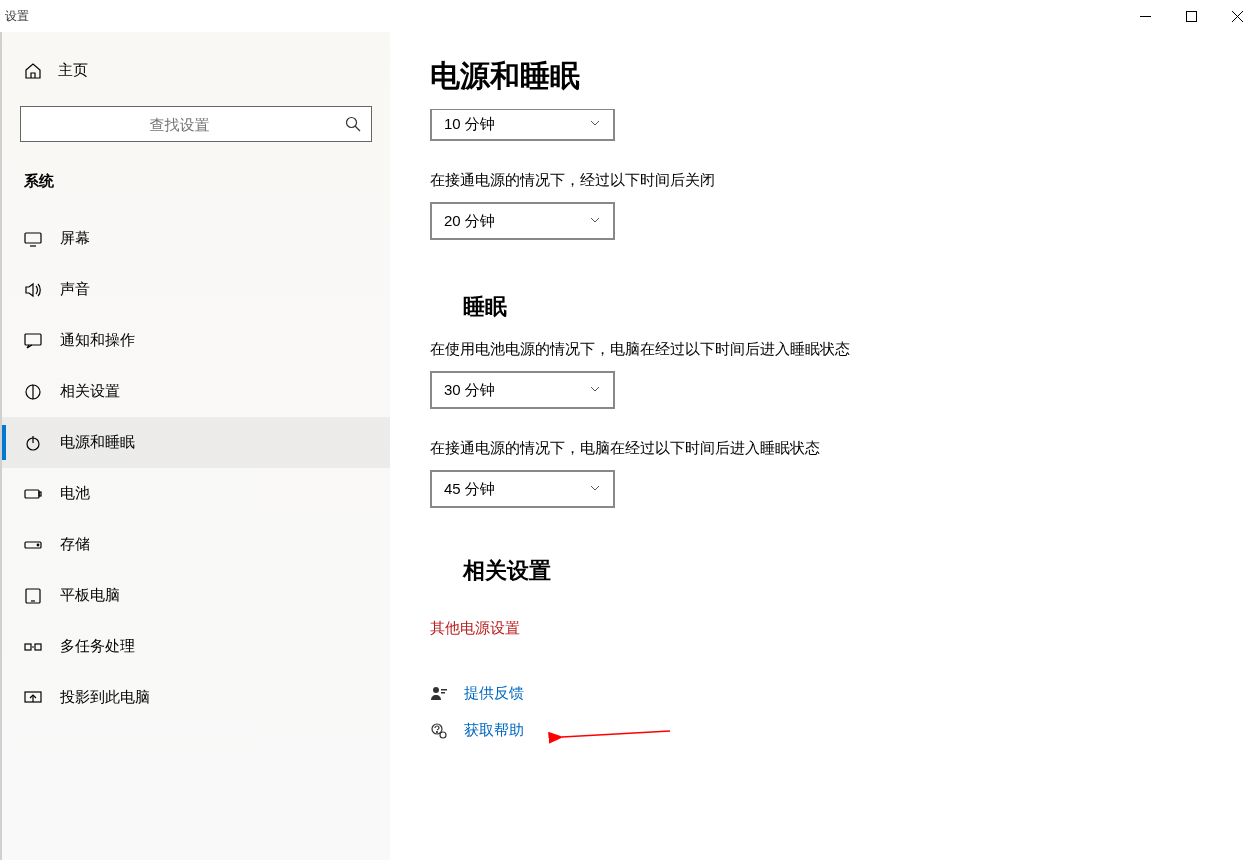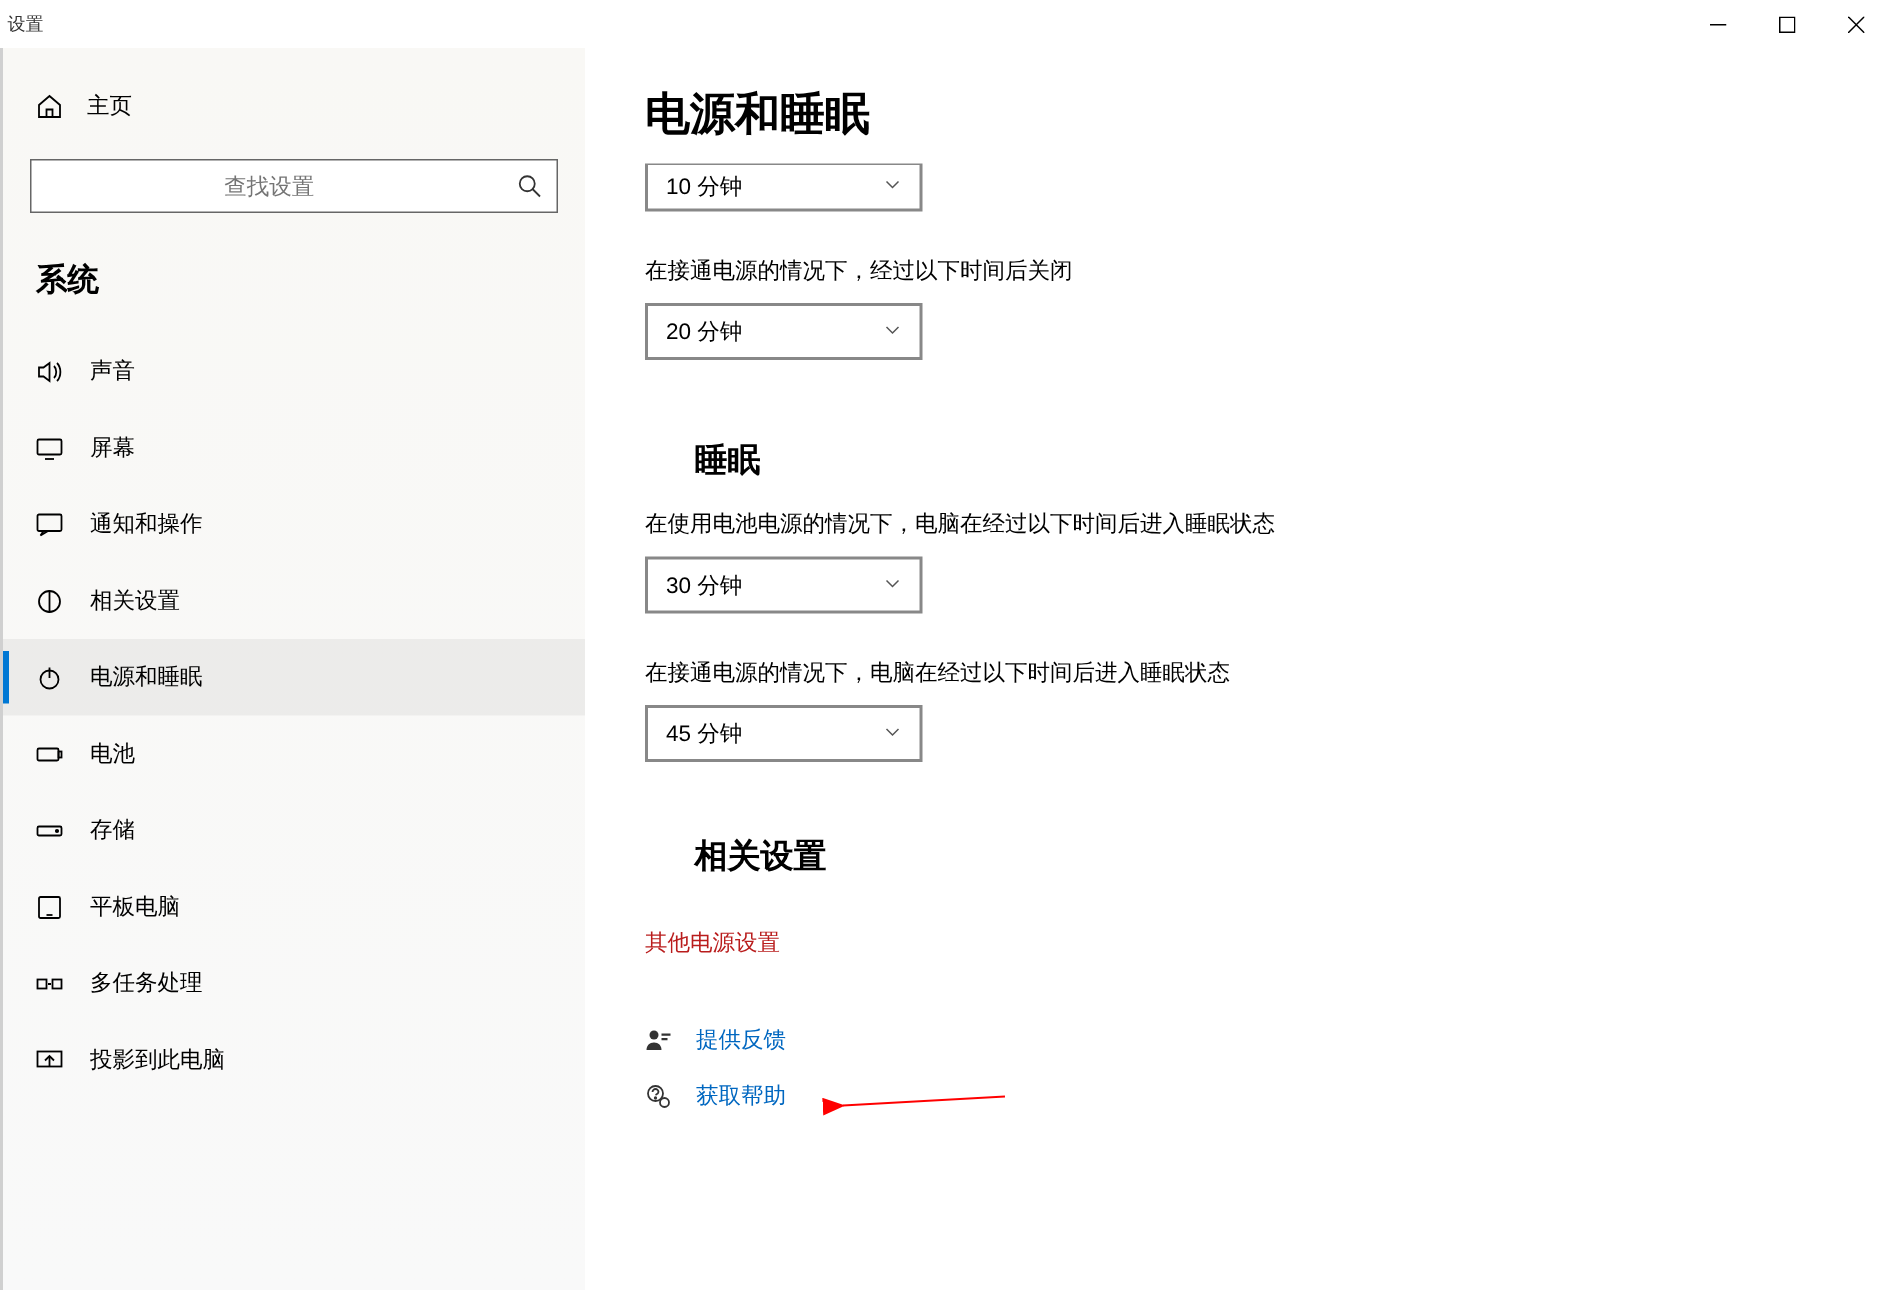--- a/index.html
+++ b/index.html
@@ -88,21 +88,21 @@
       font-size: 15px;
       width: 90%;
       background: transparent;
       text-align: center;
     }
     .search-box .search-icon {
       width: 16px;
       height: 16px;
     }
     .category-label {
-      font-size: 21px;
+      font-size: 15px;
       font-weight: 600;
       padding: 10px 22px 22px 22px;
     }
     .nav-items {
       list-style: none;
     }
     .nav-item {
       display: flex;
       align-items: center;
       padding: 16px 0 16px 22px;
@@ -262,35 +262,35 @@
           </svg>
       </span>
     </div>
 
     <div class="category-label">系统</div>
 
     <ul class="nav-items">
       <li class="nav-item">
         <span class="icon">
             <svg width="18" height="18" viewBox="0 0 18 18" fill="none" stroke="#000" stroke-width="1.2">
+              <rect x="1" y="3" width="16" height="10" rx="1"></rect>
+              <line x1="6" y1="16" x2="12" y2="16"></line>
+            </svg>
+          </span>
+        <span class="label">屏幕</span>
+      </li>
+      <li class="nav-item">
+        <span class="icon">
+            <svg width="18" height="18" viewBox="0 0 18 18" fill="none" stroke="#000" stroke-width="1.2">
               <path d="M2 6v6h3l4 3V3L5 6z"></path>
               <path d="M12 5c2 2 2 6 0 8"></path>
               <path d="M14 3c3 3 3 9 0 12"></path>
             </svg>
           </span>
         <span class="label">声音</span>
-      </li>
-      <li class="nav-item">
-        <span class="icon">
-            <svg width="18" height="18" viewBox="0 0 18 18" fill="none" stroke="#000" stroke-width="1.2">
-              <rect x="1" y="3" width="16" height="10" rx="1"></rect>
-              <line x1="6" y1="16" x2="12" y2="16"></line>
-            </svg>
-          </span>
-        <span class="label">屏幕</span>
       </li>
       <li class="nav-item">
         <span class="icon">
             <svg width="18" height="18" viewBox="0 0 18 18" fill="none" stroke="#000" stroke-width="1.2">
               <rect x="1" y="2" width="16" height="11" rx="1"></rect>
               <path d="M5 13l-2 3 5-3"></path>
             </svg>
           </span>
         <span class="label">通知和操作</span>
       </li>

